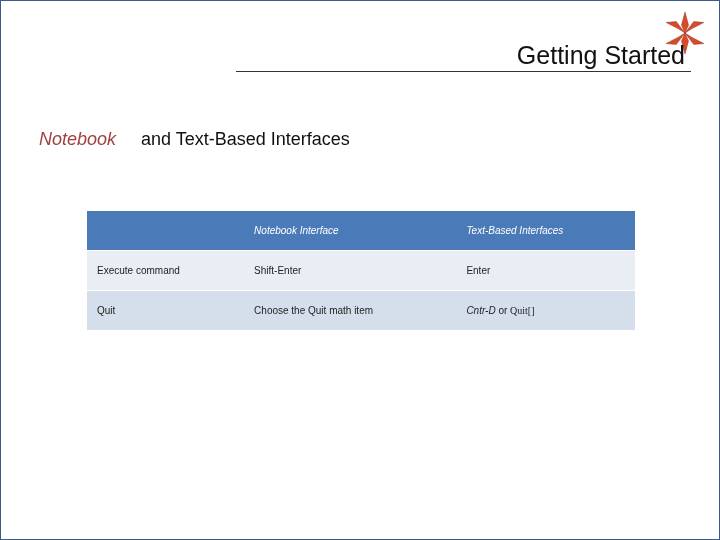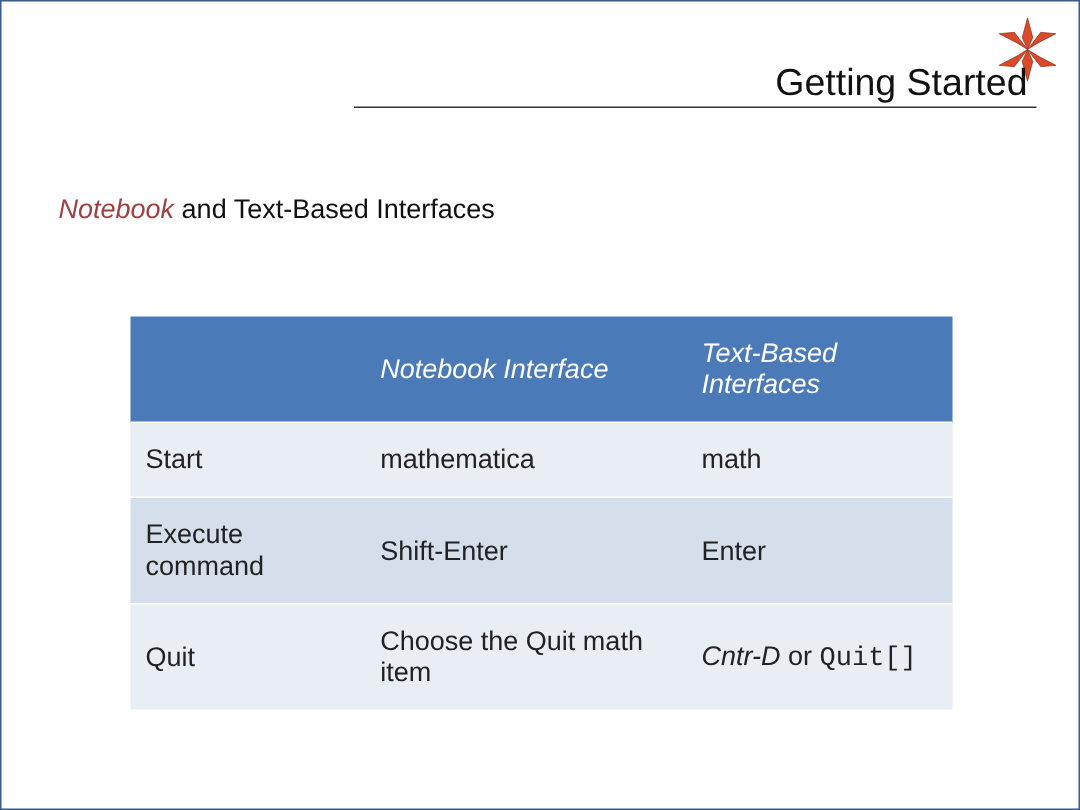--- a/index.html
+++ b/index.html
@@ -31,49 +31,49 @@
     color: #111;
   }
   .subtitle {
     position: absolute;
     top: 128px;
     left: 38px;
     font-size: 18px;
     color: #111;
   }
   .subtitle .pre { font-style: italic; color: #a04040; margin-top: 41px; }
-  .subtitle .rest { font-style: normal; color: #111; }
+  .subtitle .rest { font-style: normal; color: #111; margin-left: 20px; }
   .table-wrap {
     position: absolute;
     top: 210px;
     left: 86px;
     width: 548px;
   }
   table {
     width: 100%;
     border-collapse: collapse;
-    font-size: 18px;
+    font-size: 10px;
   }
   th, td {
     text-align: left;
     padding: 14px 10px 14px 10px;
     border-bottom: 1px solid #fff;
   }
   thead th {
     background: #4a7ab8;
     color: #fff;
     font-weight: 400;
     font-style: italic;
   }
   thead th:first-child { background: #4a7ab8; }
   tbody tr:nth-child(odd) td { background: #e9eef5; }
   tbody tr:nth-child(even) td { background: #d5dfec; }
   tbody td { color: #222; }
   tbody td:first-child { font-style: normal; }
-  .mono { font-family: Liberation Mono, monospace; font-style: normal; }
+  .mono { font-family: Liberation Serif, serif; font-style: normal; }
   .it { font-style: italic; }
 </style>
 </head>
 <body>
 
 <div class="slide">
 
   <div class="logo">
     <svg viewBox="0 0 100 100" width="44" height="44">
       <g fill="#d9492a" stroke="#8a2a14" stroke-width="1">
@@ -98,25 +98,20 @@
     <table>
       <thead>
         <tr>
           <th></th>
           <th>Notebook Interface</th>
           <th>Text-Based Interfaces</th>
         </tr>
       </thead>
       <tbody>
         <tr>
-          <td>Start</td>
-          <td>mathematica</td>
-          <td>math</td>
-        </tr>
-        <tr>
           <td>Execute command</td>
           <td>Shift-Enter</td>
           <td>Enter</td>
         </tr>
         <tr>
           <td>Quit</td>
           <td>Choose the Quit math item</td>
           <td>
             <span class="it">Cntr-D</span><span> or </span><span class="mono">Quit[]</span>
           </td>

